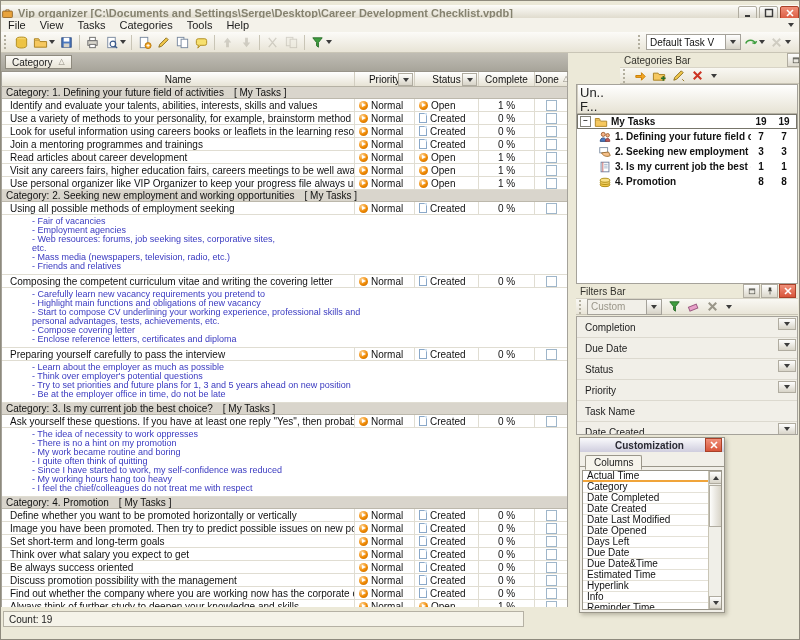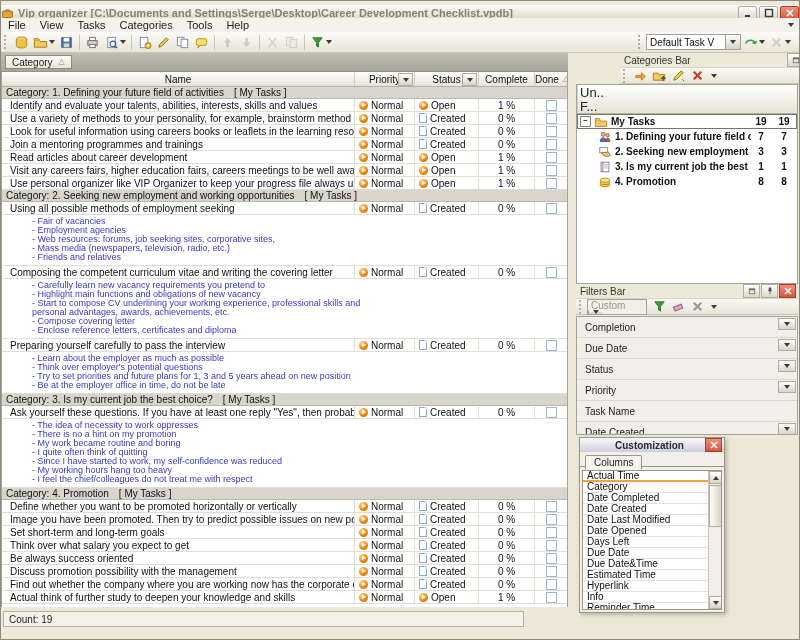--- a/index.html
+++ b/index.html
@@ -30,21 +30,21 @@
   .grip{width:3px;height:14px;border-left:2px dotted #b3af9f;margin:0 3px 0 1px;}
   .tbtn{height:17px;padding:0 1px;display:flex;align-items:center;justify-content:center;border:1px solid transparent;border-radius:2px;}
   .tbtn .ic svg{width:15px;height:15px;}
   .tbtn.disabled svg{opacity:.38;}
   .tsep{width:1px;height:15px;background:#c9c5b6;margin:0 3px;flex:none;}
   .caret{margin-left:1px;}
   .combo{display:flex;height:16px;border:1px solid #a5a29a;background:#fff;align-items:center;font-size:10px;box-sizing:border-box;}
   .combo .val{padding:0 3px;width:72px;overflow:hidden;white-space:nowrap;color:#111;}
   .combo .dd{width:14px;align-self:stretch;background:linear-gradient(#fefefe,#d6d2c6);border-left:1px solid #a5a29a;
     display:flex;align-items:center;justify-content:center;}
-  .combo.grayed{background:#f1efe8;flex-direction:column;}
+  .combo.grayed{background:#f1efe8;}
   .combo.grayed .val{color:#9a9689;}
   
   .groupband{position:absolute;left:0;top:52px;width:567px;height:19px;
     background:linear-gradient(#c0bdb4,#a7a49a);border-bottom:1px solid #98948a;box-sizing:border-box;}
   .groupbtn{position:absolute;left:4px;top:2px;height:14px;padding:0 6px;display:flex;align-items:center;gap:6px;
     background:linear-gradient(#fbfaf6,#e9e5d8);border:1px solid #8e8a7e;font-size:10px;color:#222;box-sizing:border-box;}
   .sorttri{font-size:8px;color:#8e8a7e;line-height:8px;font-family:"DejaVu Sans",sans-serif;}
   .thead{position:absolute;left:0;top:71px;width:567px;height:15px;display:grid;
     grid-template-columns:353px 60px 64px 56px 1fr;
     background:linear-gradient(#ffffff,#e7e3d5);border:1px solid #a5a29a;border-top:none;border-bottom:1px solid #b5b1a4;box-sizing:border-box;}
@@ -480,20 +480,21 @@
       </div>
       <div class="c ccomp">0 %</div>
       <div class="c cdone">
         <span class="cbx"></span>
       </div>
     </div>
     <div class="notes">
       <div class="nline">- Fair of vacancies</div>
       <div class="nline">- Employment agencies</div>
       <div class="nline">- Web resources: forums, job seeking sites, corporative sites,</div>
+      <div class="nline">etc.</div>
       <div class="nline">- Mass media (newspapers, television, radio, etc.)</div>
       <div class="nline">- Friends and relatives</div>
     </div>
     <div class="trow">
       <div class="c cname">Composing the competent curriculum vitae and writing the covering letter</div>
       <div class="c cpri">
         <span class="ball"></span>
         <span class="ctext">Normal</span>
       </div>
       <div class="c cstat">
@@ -502,21 +503,21 @@
       </div>
       <div class="c ccomp">0 %</div>
       <div class="c cdone">
         <span class="cbx"></span>
       </div>
     </div>
     <div class="notes">
       <div class="nline">- Carefully learn new vacancy requirements you pretend to</div>
       <div class="nline">- Highlight main functions and obligations of new vacancy</div>
       <div class="nline">- Start to compose CV underlining your working experience, professional skills and</div>
-      <div class="nline">personal advantages, awards, achievements, etc.</div>
+      <div class="nline">personal advantages, tests, achievements, etc.</div>
       <div class="nline">- Compose covering letter</div>
       <div class="nline">- Enclose reference letters, certificates and diploma</div>
     </div>
     <div class="trow">
       <div class="c cname">Preparing yourself carefully to pass the interview</div>
       <div class="c cpri">
         <span class="ball"></span>
         <span class="ctext">Normal</span>
       </div>
       <div class="c cstat">
@@ -665,21 +666,21 @@
       <div class="c cstat">
         <span class="pageic"></span>
         <span class="ctext">Created</span>
       </div>
       <div class="c ccomp">0 %</div>
       <div class="c cdone">
         <span class="cbx"></span>
       </div>
     </div>
     <div class="trow">
-      <div class="c cname">Actual think of further study to deepen your knowledge and skills</div>
+      <div class="c cname">Always think of further study to deepen your knowledge and skills</div>
       <div class="c cpri">
         <span class="ball"></span>
         <span class="ctext">Normal</span>
       </div>
       <div class="c cstat">
         <span class="ball"></span>
         <span class="ctext">Open</span>
       </div>
       <div class="c ccomp">1 %</div>
       <div class="c cdone">

